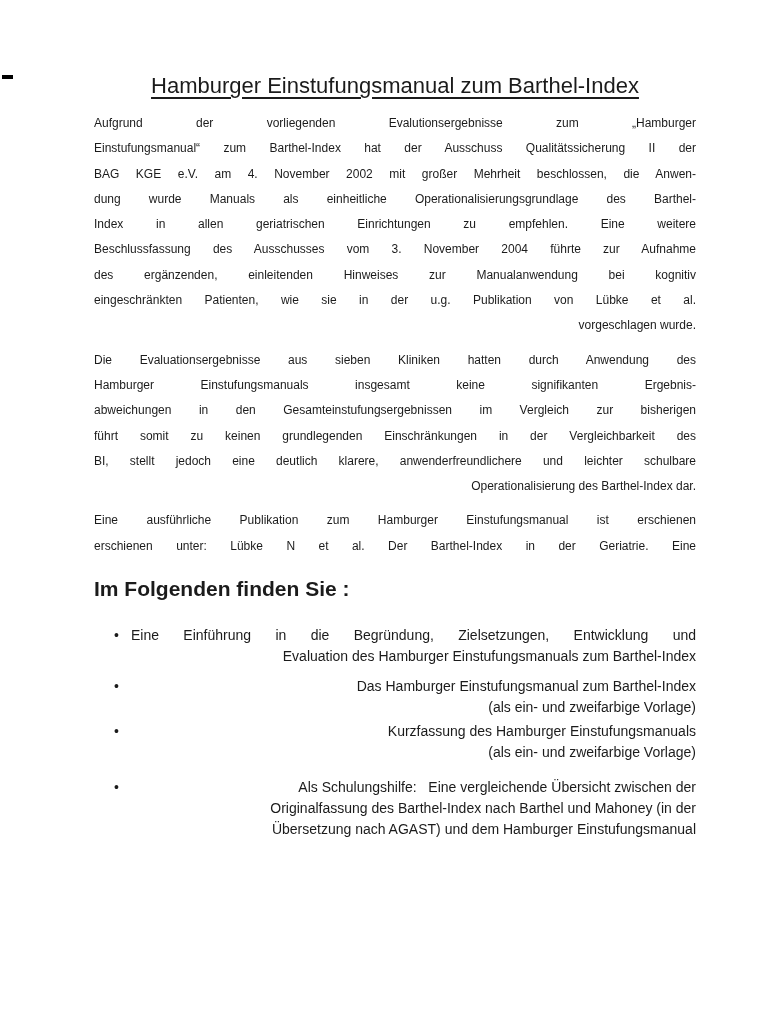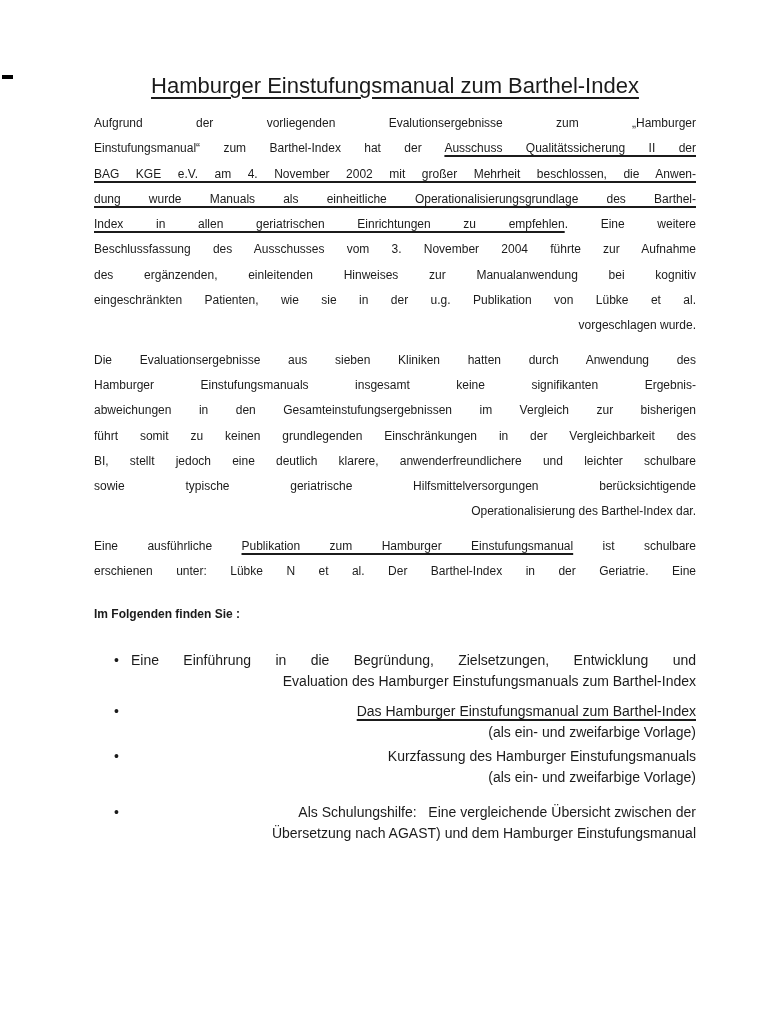--- a/index.html
+++ b/index.html
@@ -48,28 +48,27 @@
     line-height: 25.3px;
   }
   .para + .para { margin-top: 9px; }
   .line { white-space: pre; text-align: right; }
   .line.j {
     white-space: normal;
     text-align: justify;
     text-align-last: justify;
   }
   .u {
-    text-decoration: underline;
     text-decoration-thickness: 1.5px;
     text-underline-offset: 3px;
   }
   .heading {
     margin: 20px 0 0 94px;
     width: 602px;
-    font-size: 12px;
+    font-size: 21px;
     font-weight: 700;
     line-height: 20px;
     white-space: pre;
   }
   .bullets { margin: 26px 0 0 94px; width: 602px; }
   .bullet {
     position: relative;
     padding-left: 37px;
     font-size: 14px;
     line-height: 21px;
@@ -102,25 +101,24 @@
         <div class="line j"><span>des ergänzenden, einleitenden Hinweises zur Manualanwendung bei kognitiv</span></div>
         <div class="line j"><span>eingeschränkten Patienten, wie sie in der u.g. Publikation von Lübke et al.</span></div>
         <div class="line"><span>vorgeschlagen wurde.</span></div>
       </div>
       <div class="para">
         <div class="line j"><span>Die Evaluationsergebnisse aus sieben Kliniken hatten durch Anwendung des</span></div>
         <div class="line j"><span>Hamburger Einstufungsmanuals insgesamt keine signifikanten Ergebnis-</span></div>
         <div class="line j"><span>abweichungen in den Gesamteinstufungsergebnissen im Vergleich zur bisherigen</span></div>
         <div class="line j"><span>führt somit zu keinen grundlegenden Einschränkungen in der Vergleichbarkeit des</span></div>
         <div class="line j"><span>BI, stellt jedoch eine deutlich klarere, anwenderfreundlichere und leichter schulbare</span></div>
-        <div class="line j"><span>sowie typische geriatrische Hilfsmittelversorgungen berücksichtigende</span></div>
         <div class="line"><span>Operationalisierung des Barthel-Index dar.</span></div>
       </div>
       <div class="para">
-        <div class="line j"><span>Eine ausführliche </span><span class="u">Publikation zum Hamburger Einstufungsmanual</span><span> ist schulbare</span></div>
+        <div class="line j"><span>Eine ausführliche </span><span class="u">Publikation zum Hamburger Einstufungsmanual</span><span> ist erschienen</span></div>
         <div class="line j"><span>erschienen unter: Lübke N et al. Der Barthel-Index in der Geriatrie. Eine</span></div>
       </div>
     </div>
   <h2 class="heading">Im Folgenden finden Sie :</h2>
   <div class="bullets" id="bullets">
       <div class="bullet">
         <span class="dot">•</span>
         <div class="line j"><span>Eine Einführung in die Begründung, Zielsetzungen, Entwicklung und</span></div>
         <div class="line"><span>Evaluation des Hamburger Einstufungsmanuals zum Barthel-Index</span></div>
       </div>
@@ -130,16 +128,17 @@
         <div class="line"><span>(als ein- und zweifarbige Vorlage)</span></div>
       </div>
       <div class="bullet gap-xs">
         <span class="dot">•</span>
         <div class="line"><span>Kurzfassung des Hamburger Einstufungsmanuals</span></div>
         <div class="line"><span>(als ein- und zweifarbige Vorlage)</span></div>
       </div>
       <div class="bullet gap-lg">
         <span class="dot">•</span>
         <div class="line"><span>Als Schulungshilfe:   Eine vergleichende Übersicht zwischen der</span></div>
+        <div class="line"><span>Originalfassung des Barthel-Index nach Barthel und Mahoney (in der</span></div>
         <div class="line"><span>Übersetzung nach AGAST) und dem Hamburger Einstufungsmanual</span></div>
       </div>
     </div>
 </div>
 
 </body></html>

